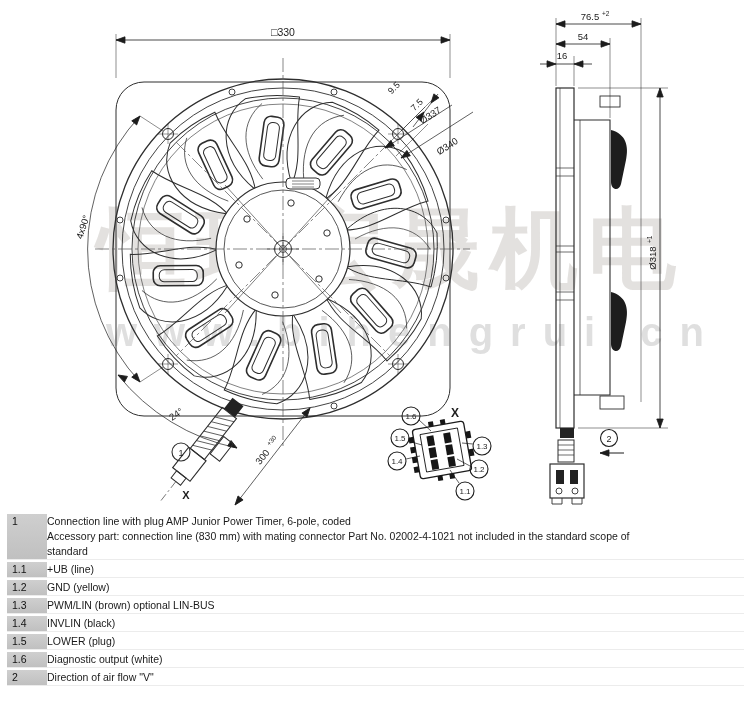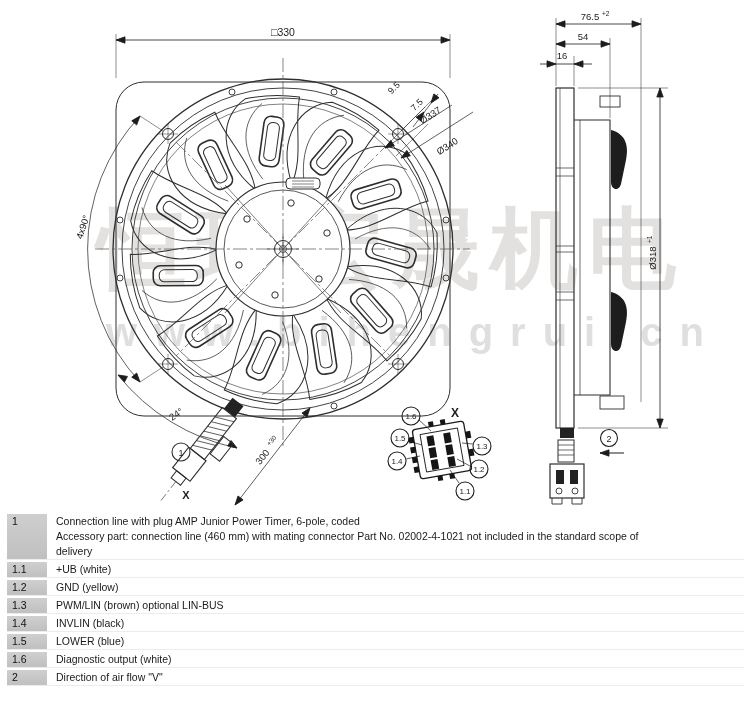--- a/index.html
+++ b/index.html
@@ -7,21 +7,21 @@
        font-family:"Liberation Sans",sans-serif;overflow:hidden;}
   .wm-cn{position:absolute;left:98px;top:190px;font-size:88px;font-weight:bold;
          letter-spacing:10px;color:#c9c5c1;opacity:.5;white-space:nowrap;z-index:0;}
   .wm-url{position:absolute;left:106px;top:310px;font-size:40px;font-weight:bold;
          letter-spacing:17px;color:#d2d2d2;opacity:.7;white-space:nowrap;z-index:0;}
   svg.dwg{position:absolute;left:0;top:0;z-index:1;}
   .tbl{position:absolute;left:7px;top:514px;width:737px;z-index:2;}
   .trow{display:flex;margin-bottom:2px;border-bottom:1px solid #ececec;}
   .tnum{width:40px;flex:0 0 40px;background:linear-gradient(#cfcfcf,#c0c0c0);
         font-size:10.5px;line-height:15px;padding-left:5px;box-sizing:border-box;color:#111;}
-  .ttxt{flex:1;font-size:10.5px;line-height:15px;padding-left:9px;color:#1a1a1a;}
+  .ttxt{flex:1;font-size:10.5px;line-height:15px;color:#1a1a1a;}
   text{fill:#1c1c1c;}
 </style>
 </head>
 <body>
 
 <div class="wm-cn">恒瑞宏晟机电</div>
 <div class="wm-url">www.bihengrui.cn</div>
 
 <svg class="dwg" width="750" height="512" viewBox="0 0 750 512">
   <defs>
@@ -275,43 +275,43 @@
       <text x="465" y="494">1.1</text>
     </g>
   </g>
 </svg>
 
 <div class="tbl">
   <div class="trow">
     <div class="tnum">1</div>
     <div class="ttxt">
       <div>Connection line with plug AMP Junior Power Timer, 6-pole, coded</div>
-      <div>Accessory part: connection line (460 mm) with mating connector Part No. 02002-4-1021 not included in the standard scope of</div>
-      <div>delivery</div>
+      <div>Accessory part: connection line (830 mm) with mating connector Part No. 02002-4-1021 not included in the standard scope of</div>
+      <div>standard</div>
     </div>
   </div>
   <div class="trow">
     <div class="tnum">1.1</div>
-    <div class="ttxt">+UB (white)</div>
+    <div class="ttxt">+UB (line)</div>
   </div>
   <div class="trow">
     <div class="tnum">1.2</div>
     <div class="ttxt">GND (yellow)</div>
   </div>
   <div class="trow">
     <div class="tnum">1.3</div>
     <div class="ttxt">PWM/LIN (brown) optional LIN-BUS</div>
   </div>
   <div class="trow">
     <div class="tnum">1.4</div>
     <div class="ttxt">INVLIN (black)</div>
   </div>
   <div class="trow">
     <div class="tnum">1.5</div>
-    <div class="ttxt">LOWER (blue)</div>
+    <div class="ttxt">LOWER (plug)</div>
   </div>
   <div class="trow">
     <div class="tnum">1.6</div>
     <div class="ttxt">Diagnostic output (white)</div>
   </div>
   <div class="trow">
     <div class="tnum">2</div>
     <div class="ttxt">Direction of air flow "V"</div>
   </div>
 </div>

